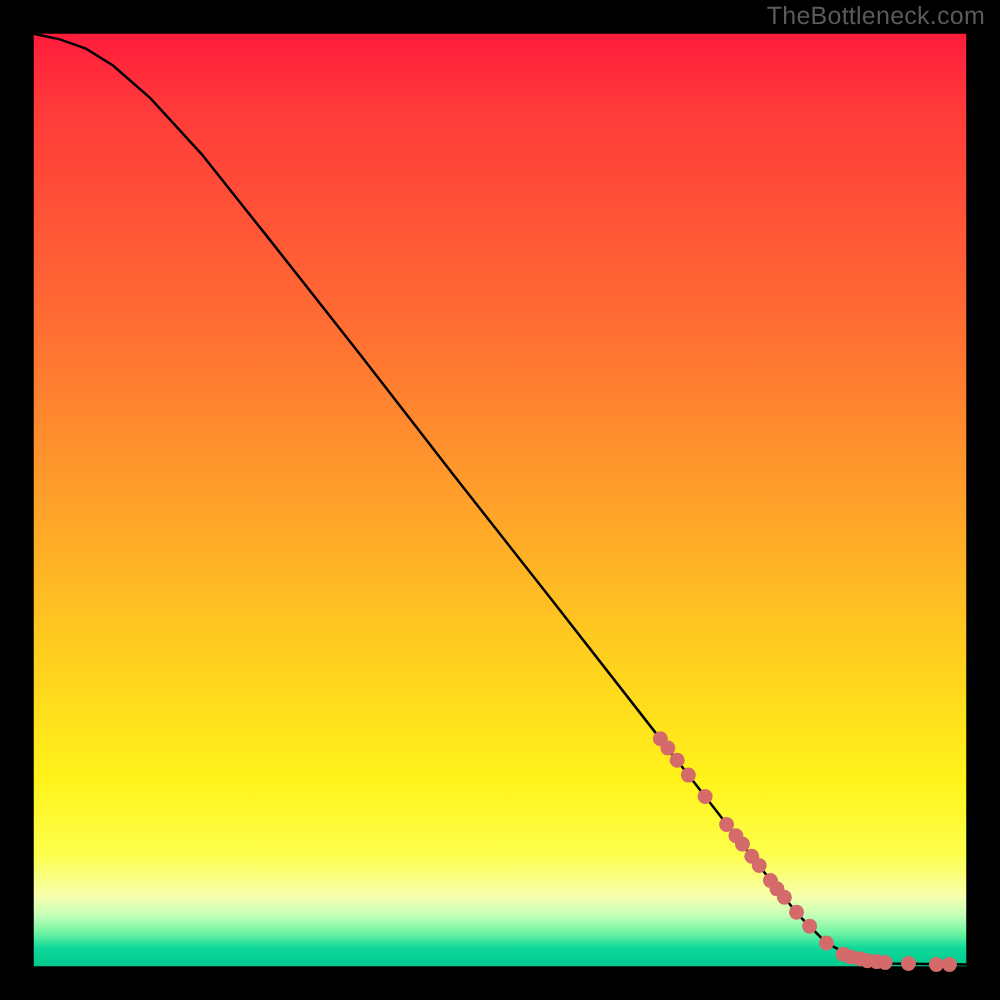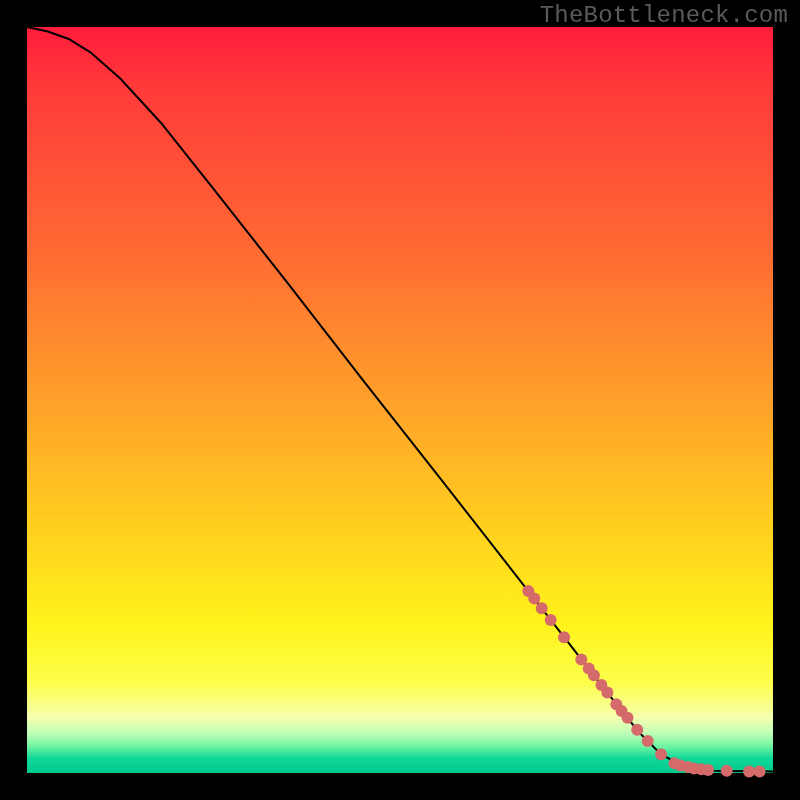--- a/index.html
+++ b/index.html
@@ -7,22 +7,22 @@
   .frame {
     position: relative;
     width: 800px;
     height: 800px;
     background: #000;
   }
   .watermark {
     position: absolute;
     top: 2px;
     right: 12px;
-    font-family: Liberation Mono, monospace;
-    font-size: 24px;
+    font-family: Liberation Sans, sans-serif;
+    font-size: 20px;
     color: #5a5a5a;
     letter-spacing: 0.2px;
     user-select: none;
   }
   .plot {
     position: absolute;
     left: 27px;
     top: 27px;
     width: 746px;
     height: 746px;

